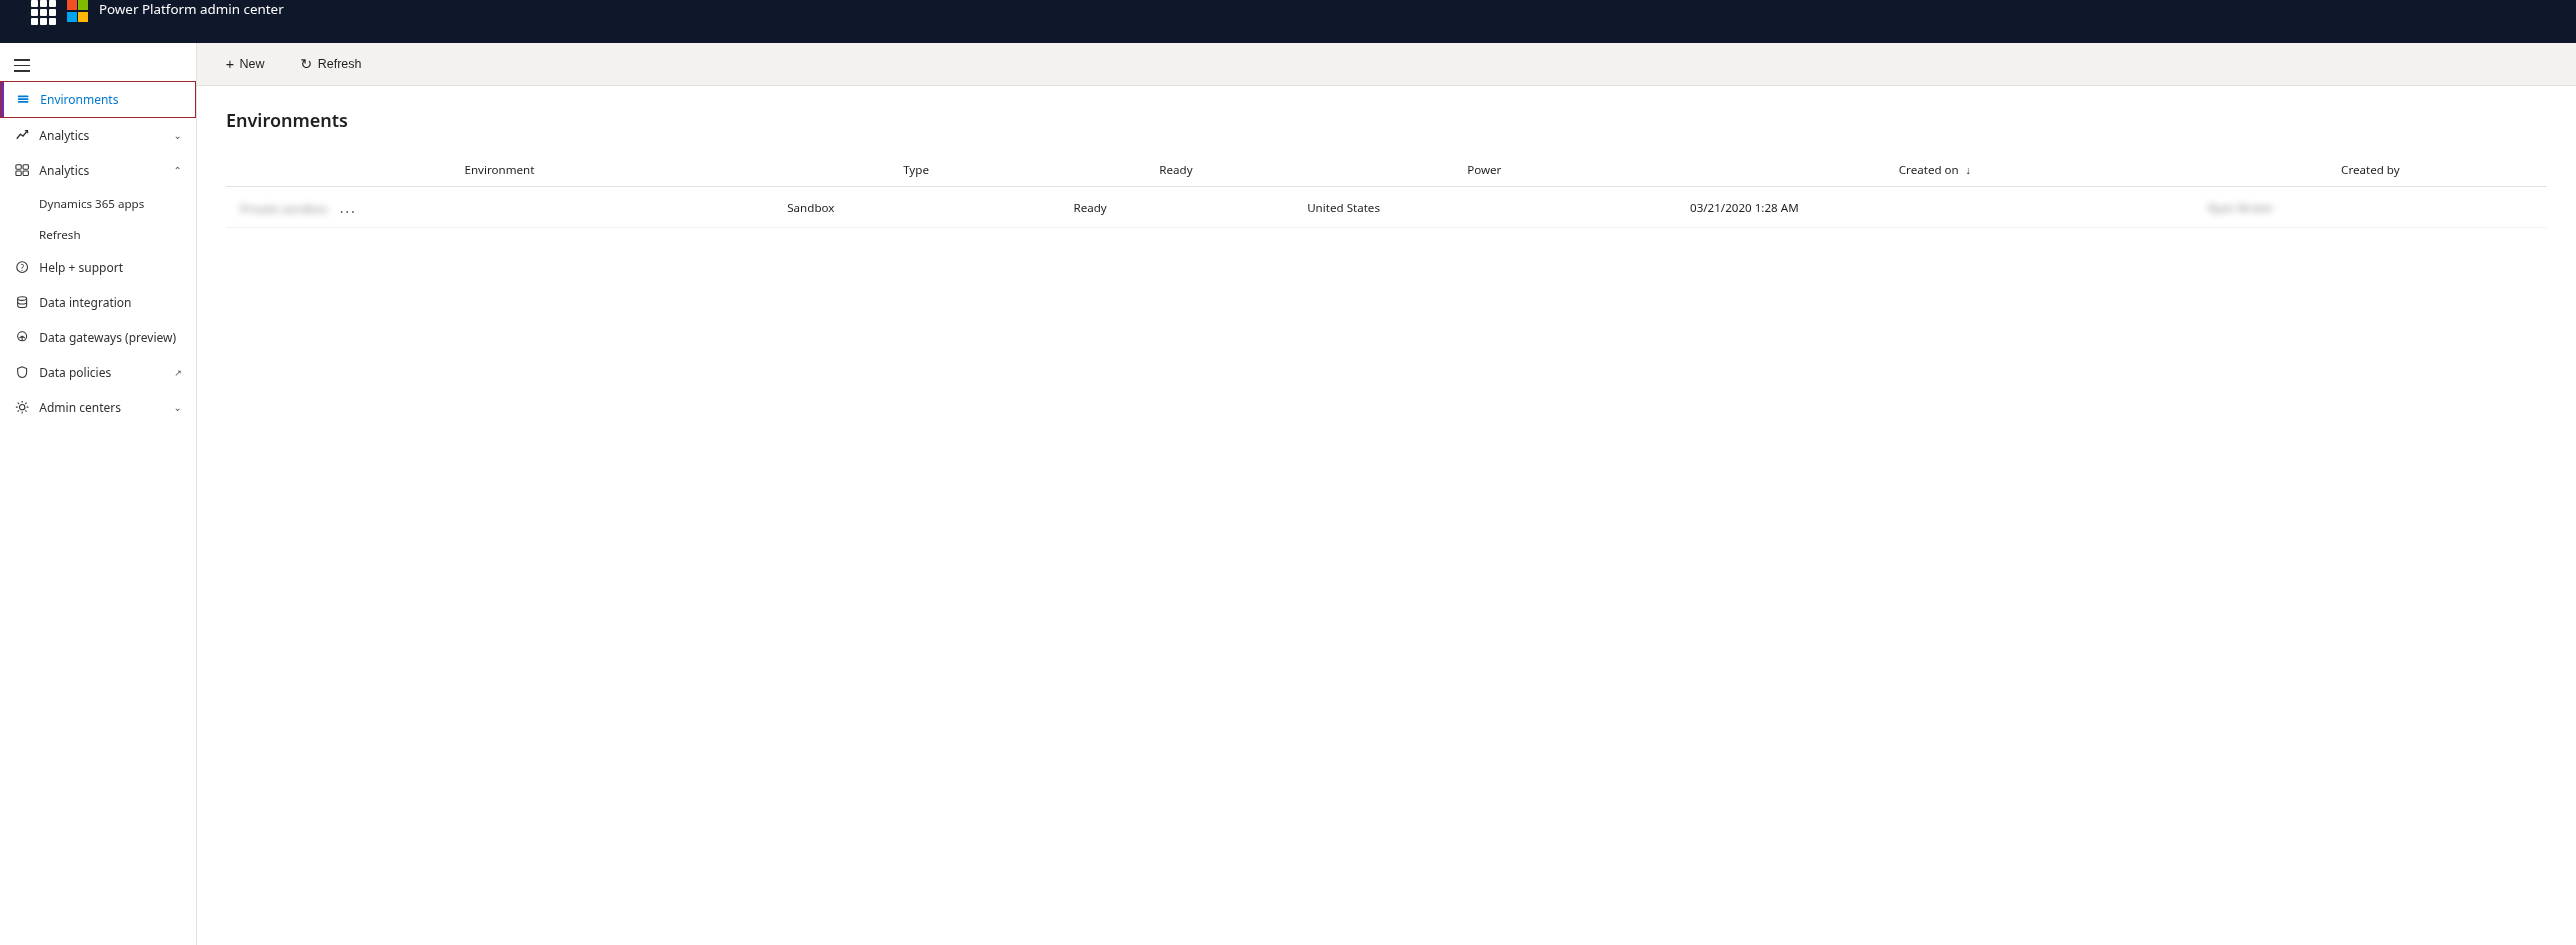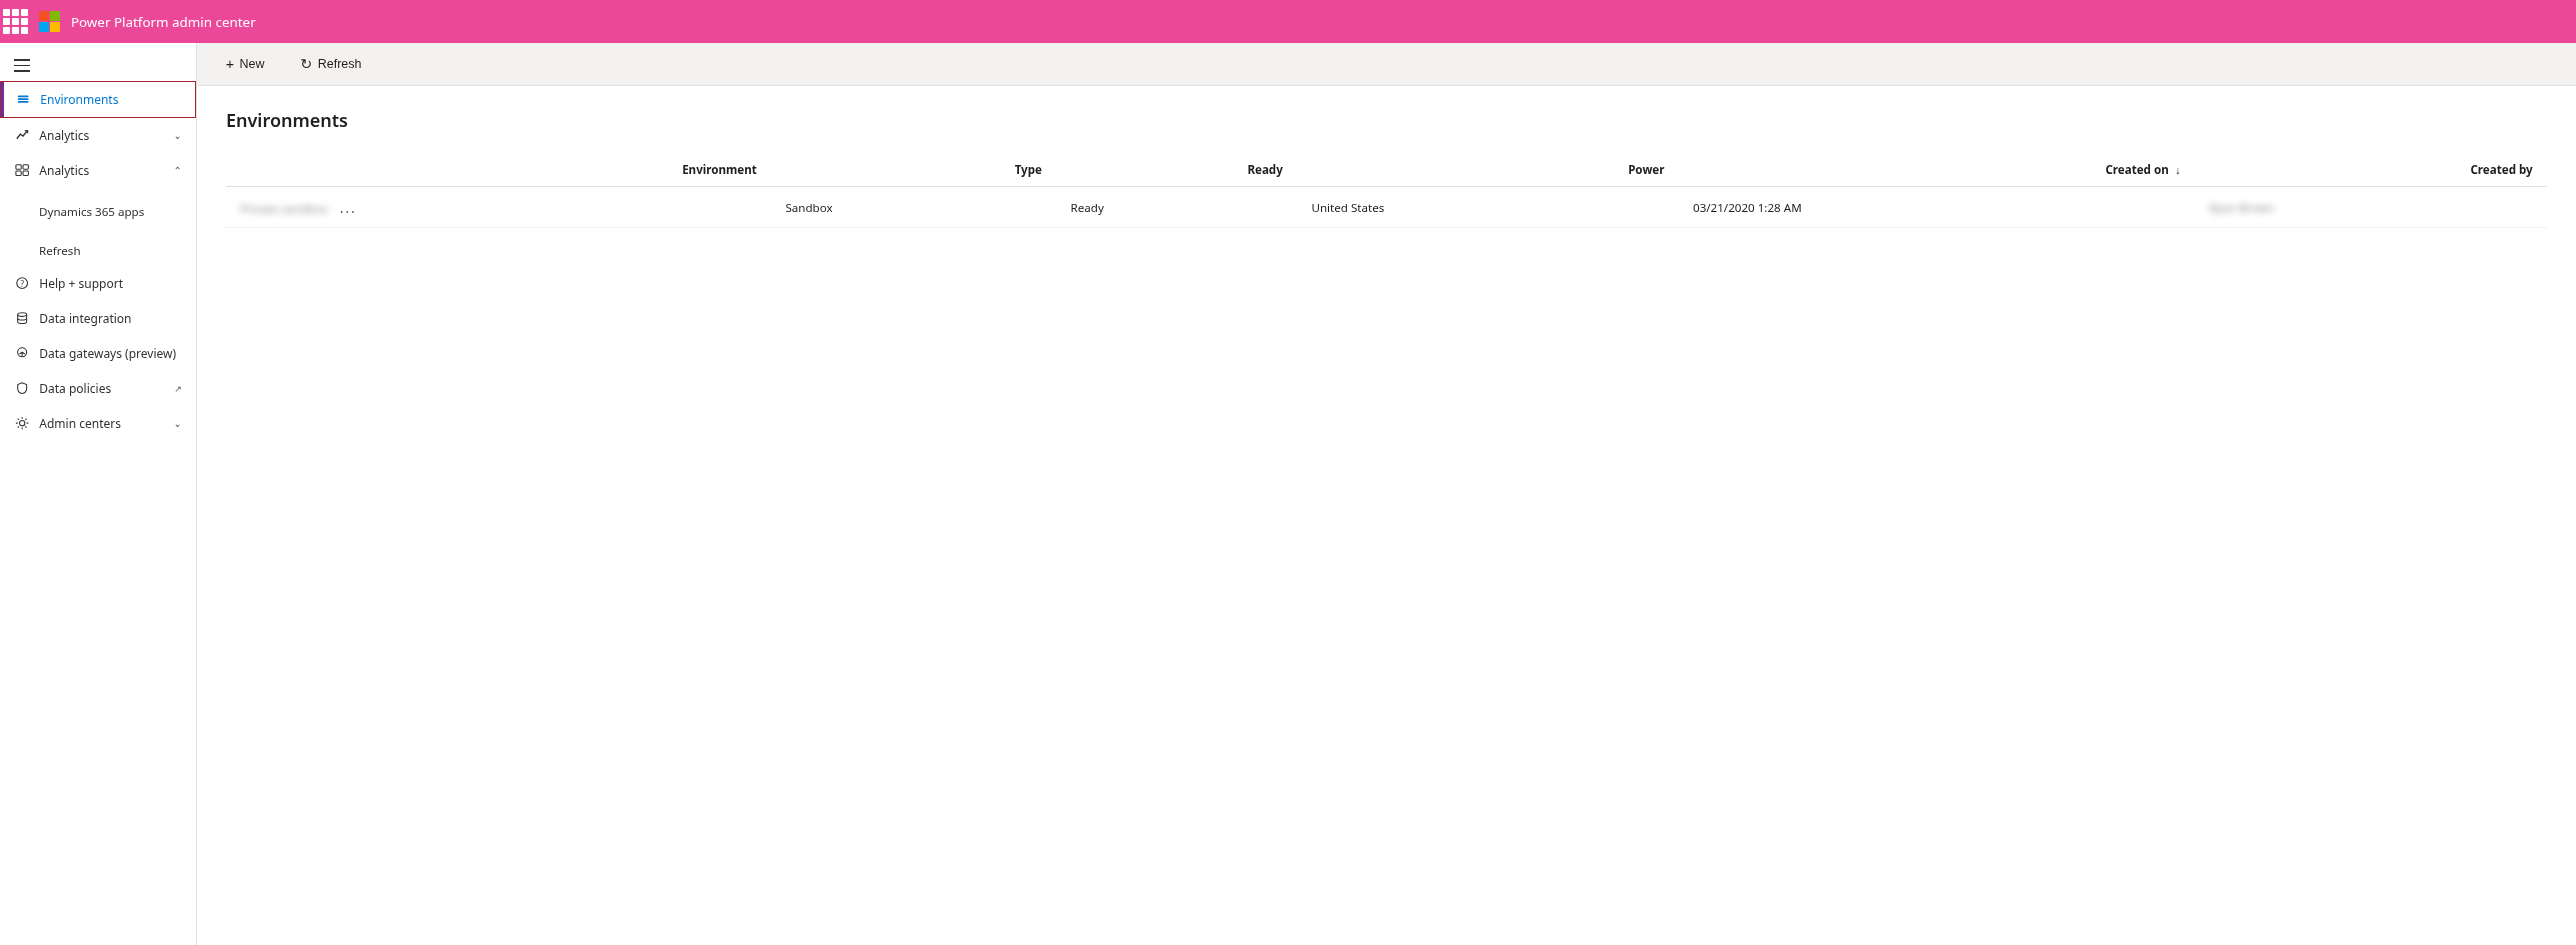--- a/index.html
+++ b/index.html
@@ -1,24 +1,24 @@
 <!DOCTYPE html>
 <html style="font-size:14.3px"><head>
   <meta charset="utf-8">
   <style>
     * { box-sizing: border-box; margin: 0; padding: 0; }
     body { font-family: 'Segoe UI', system-ui, sans-serif; font-size: 12.5px; color: #201f1e; background: #fff; display: flex; flex-direction: column; height: 100vh; overflow: hidden; }
 
     
     .top-bar {
-      background: #ec4899;
+      background: #0f172a;
       height: 43px;
       display: flex;
-      align-items: center;
-      padding: 0 3px;
+      align-items: flex-start;
+      padding: 0 31px;
       gap: 10.7px;
       flex-shrink: 0;
     }
     .top-bar-waffle {
       width: 25px; height: 25px;
       display: grid; grid-template-columns: repeat(3, 7.2px); grid-template-rows: repeat(3, 7.2px); gap: 1.8px;
       cursor: pointer;
     }
     .top-bar-waffle span { background: #fff; border-radius: 0.9px; }
     .ms-logo {
@@ -77,21 +77,20 @@
     }
     .sidebar-item .item-label { flex: 1; }
     .sidebar-item .chevron { font-size: 9.8px; color: #555; }
     .sidebar-icon { width: 16px; height: 16px; flex-shrink: 0; display: flex; align-items: center; justify-content: center; }
 
     .sidebar-subitem {
       padding: 8px 14.3px 8px 39px;
       cursor: pointer;
       font-size: 11.6px;
       color: #323130;
-      margin-top: 8px;
     }
 
     
     .main-content { flex: 1; display: flex; flex-direction: column; overflow: hidden; }
 
     
     .toolbar {
       background: #f3f2f1;
       border-bottom: 0.9px solid #e0e0e0;
       padding: 9px 21.5px;
@@ -112,24 +111,24 @@
     }
     .toolbar-btn .btn-icon { font-size: 14.3px; }
 
     
     .content-area { flex: 1; padding: 21.5px 29px; overflow-y: auto; }
     .page-title { font-size: 18px; font-weight: 600; color: #201f1e; margin-bottom: 21.5px; }
 
     
     .env-table { width: 100%; border-collapse: collapse; }
     .env-table th {
-      text-align: right;
+      text-align: center;
       padding: 9px 14.3px;
       font-size: 11.6px;
-      font-weight: 700;
+      font-weight: 400;
       color: #201f1e;
       border-bottom: 0.9px solid #e0e0e0;
       white-space: nowrap;
     }
     .env-table td {
       padding: 10.7px 14.3px;
       font-size: 11.6px;
       color: #201f1e;
       border-bottom: 0.9px solid #f3f2f1;
     }

